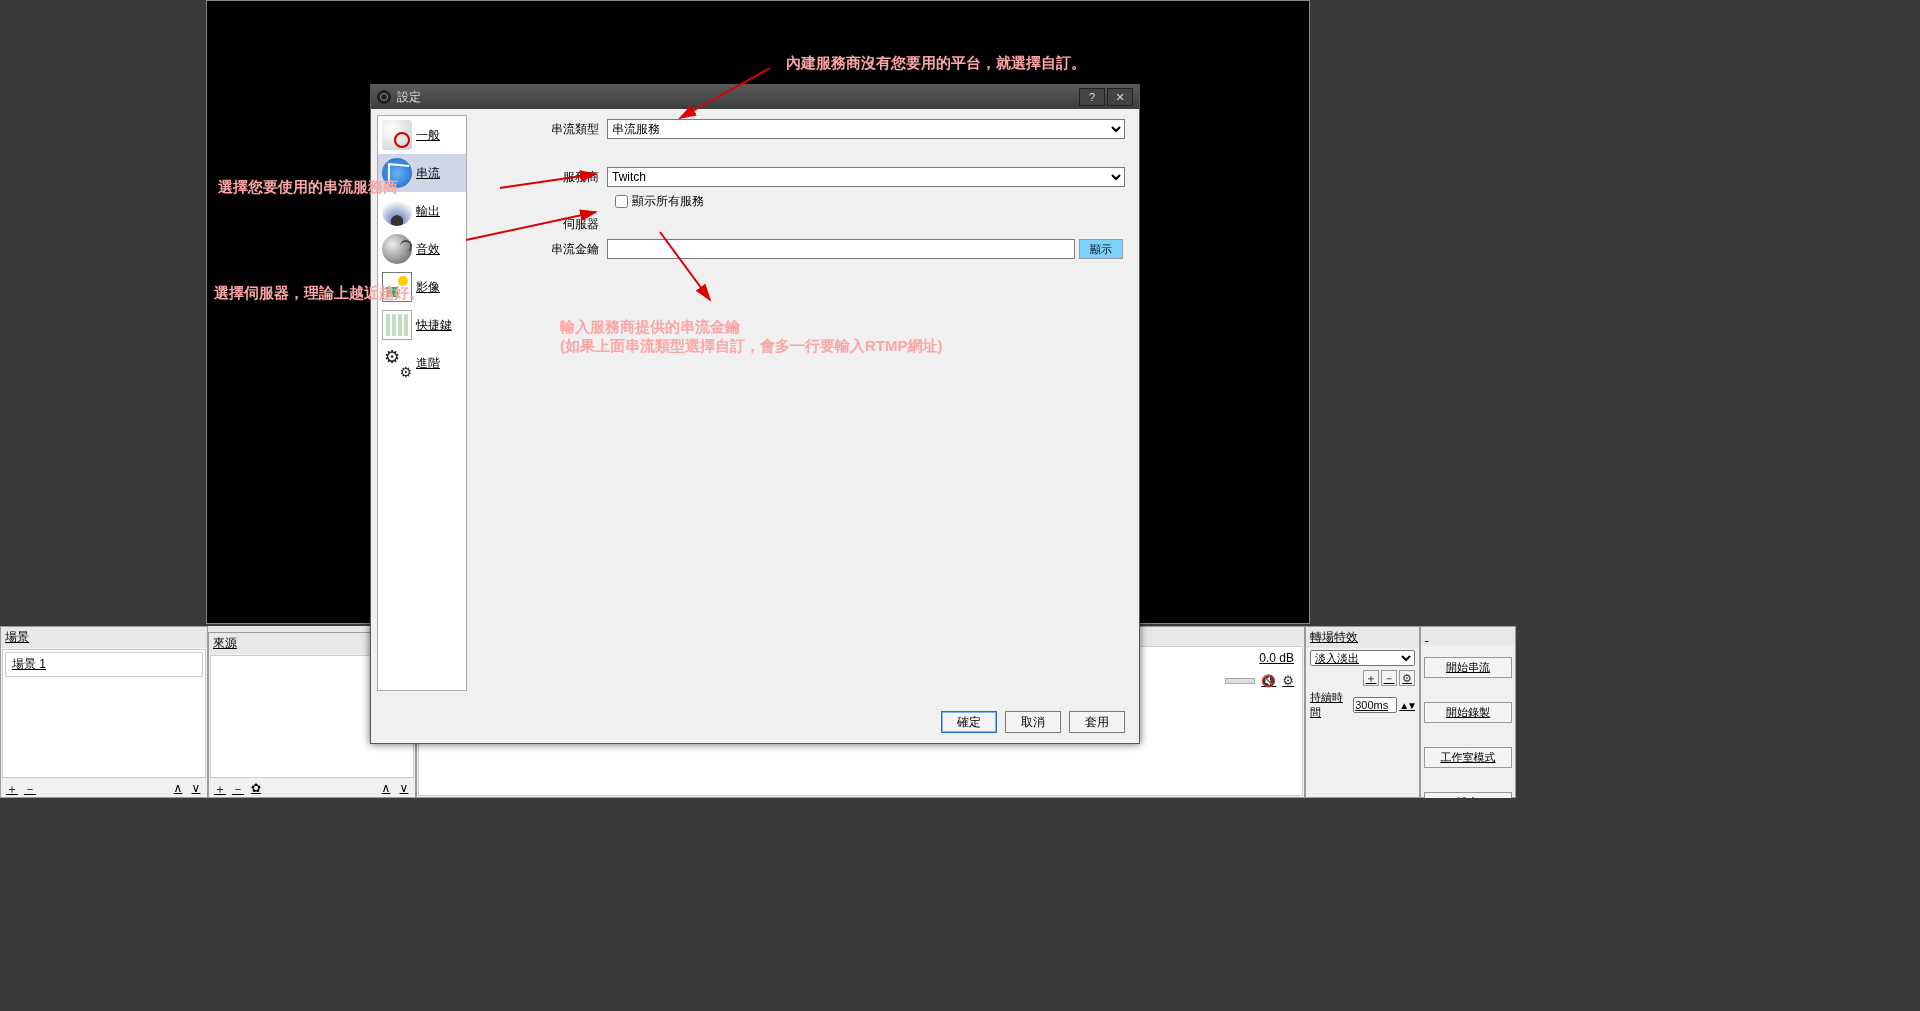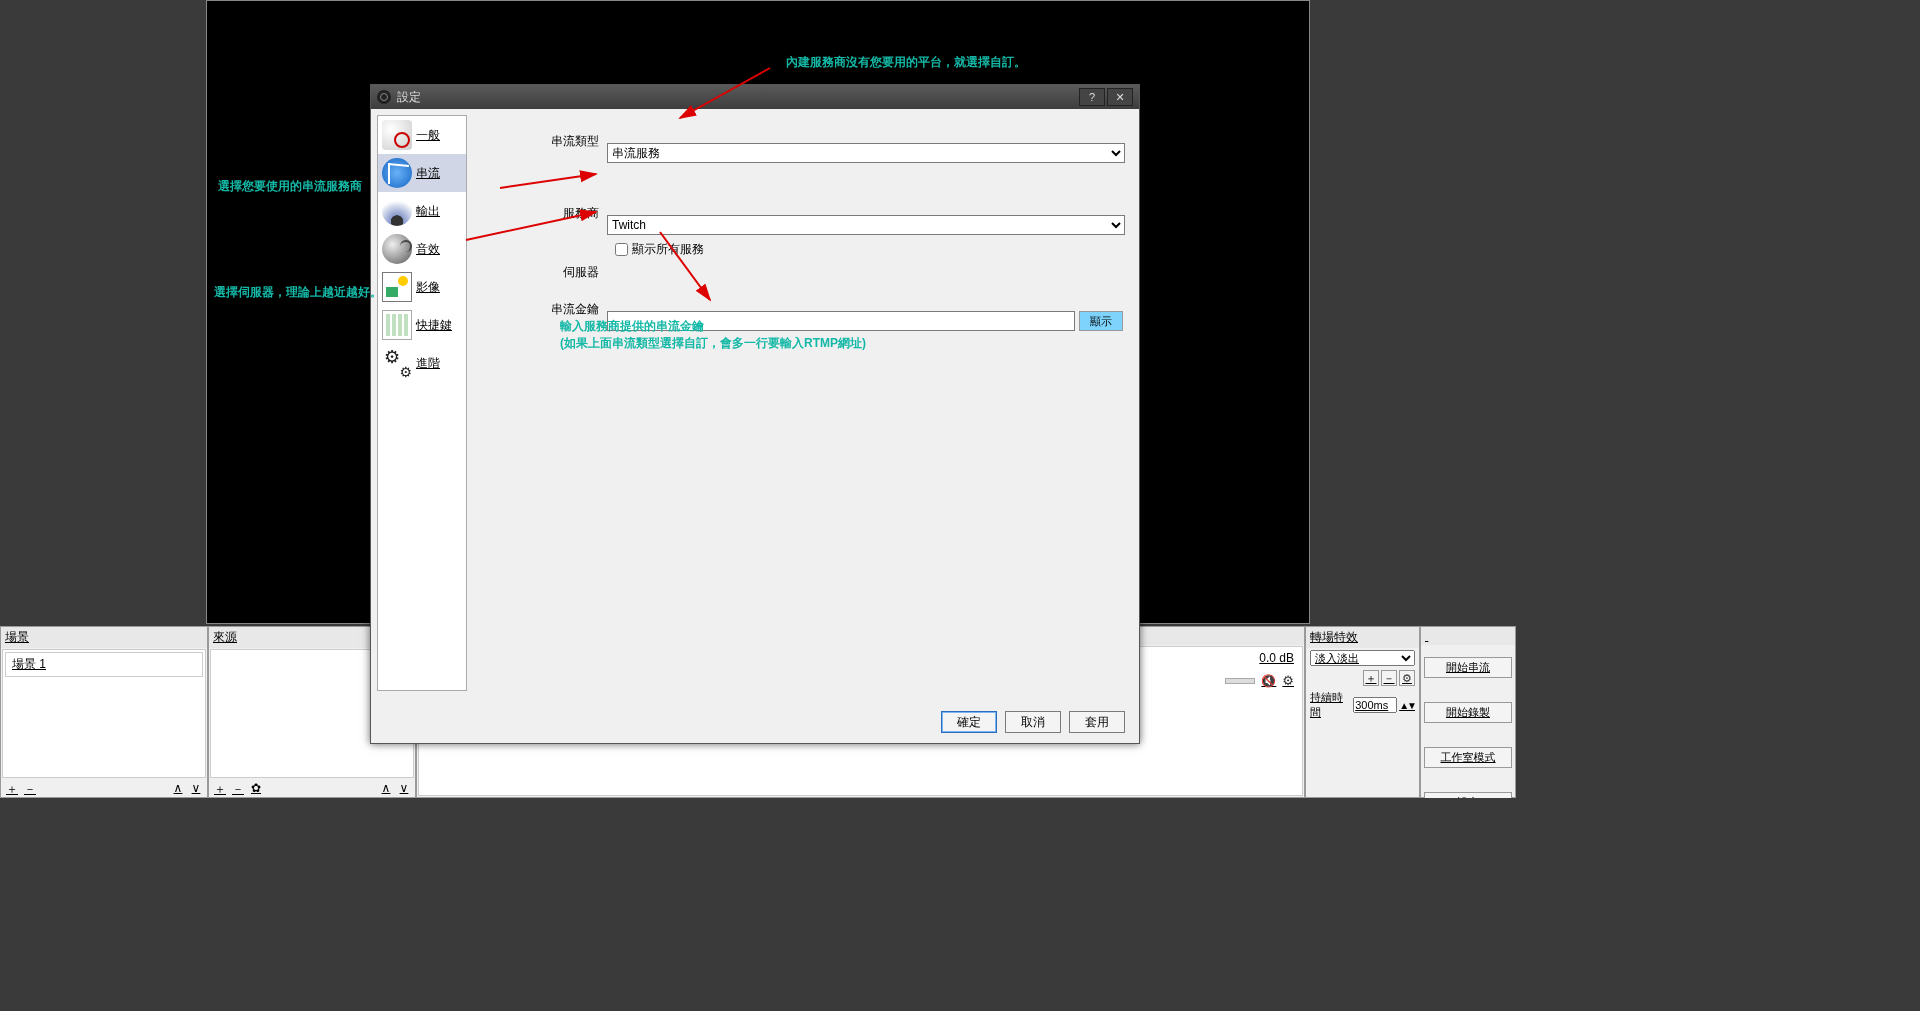--- a/index.html
+++ b/index.html
@@ -10,21 +10,21 @@
 .preview-box { width: 1104px; height: 624px; background: #000; border: 1px solid #888; }
 
 
 .bottom-docks { position: absolute; left: 0; top: 626px; right: 0; height: 172px; background: #e8e8e8; display: flex; text-decoration: underline; }
 .dock { border: 1px solid #9a9a9a; background: #f0f0f0; display:flex; flex-direction:column; }
 .dock-title { font-size: 12px; padding: 2px 4px; background: #e8e8e8; }
 .dock-body { flex:1; background: #fff; border: 1px solid #ccc; margin: 1px; position:relative; }
 .dock-footer { display:flex; align-items:center; gap:4px; padding: 2px 4px; font-size:14px; }
 
 .scenes { width: 208px; }
-.sources { width: 208px; }
+.sources { width: 208px; margin-top: 6px; }
 .mixer { flex:1; }
 .transitions { width: 115px; }
 .controls { width: 96px; }
 
 .scene-item { padding: 3px 6px; background: #fff; border:1px solid #ccc; margin:2px; }
 
 .mixer-row { display:flex; justify-content:flex-end; align-items:center; padding:4px 8px; gap:6px; }
 .mixer-bar { height: 6px; background: #ddd; border:1px solid #aaa; width: 30px; }
 .mute-icon { color:#d00; font-weight:bold; }
 .gear-icon { font-size:13px; color:#333; }
@@ -49,32 +49,32 @@
 .dlg-body { display:flex; height: calc(100% - 24px); }
 .dlg-sidebar { width:102px; padding:6px; }
 .side-list { background:#fff; border:1px solid #aaa; height: 576px; }
 .side-item { display:flex; align-items:center; gap:4px; padding:4px 4px; font-size:12px; cursor:pointer;text-decoration:underline; }
 .side-item.active { background:#d0d6e6; }
 .side-ico { width:30px; height:30px; flex-shrink:0; position:relative; }
 
 .dlg-content { flex:1; padding:10px 14px; position:relative; }
 .form-row { display:flex; align-items:center; margin-bottom:6px; }
 .form-label { width: 120px; text-align:right; padding-right:8px; font-size:12px; }
-.form-field { flex:1;margin-top:24px; }
+.form-field { flex:1; }
 .sel { width:100%; font-size:12px; height:20px; border:1px solid #7a7a7a; background:#fff; }
 .txt { width: calc(100% - 50px); font-size:12px; height:20px; border:1px solid #7a7a7a; background:#fff; }
 .show-btn { width:44px; height:20px; font-size:11px; margin-left:4px; border:1px solid #999; background:#7dd3fc; cursor:pointer; }
 .chk-row { display:flex; align-items:center; gap:4px; font-size:12px; margin-left:128px; margin-bottom:6px; }
 
 .dlg-buttons { position:absolute; right:14px; bottom:10px; display:flex; gap:8px; }
 .dlg-btn { width:56px; height:22px; font-size:12px; border:1px solid #7a7a7a; background:#f4f4f4; cursor:pointer; }
 .dlg-btn.default { border:1px solid #2a6fbf; box-shadow: 0 0 0 1px #7fb5ef inset; }
 
 
-.anno { position:absolute; color:#14b8a6; font-weight:bold; font-size:12px; font-family: "DFKai-SB","KaiTi",serif; pointer-events:none; }
+.anno { position:absolute; color:#fca5a5; font-weight:bold; font-size:15px; font-family: "DFKai-SB","KaiTi",serif; pointer-events:none; }
 svg.arrows { position:absolute; left:0; top:0; width:1516px; height:798px; pointer-events:none; }
 
 
 .ico-general { background: radial-gradient(circle at 30% 30%, #fff, #ccc); border-radius:4px; }
 .ico-general::after { content:""; position:absolute; right:2px; bottom:2px; width:12px; height:12px; border:2px solid #c00; border-radius:50%; transform: rotate(45deg); }
 .ico-stream { background: radial-gradient(circle at 50% 50%, #6ab2f8, #1364c4); border-radius:50%; }
 .ico-stream::after { content:""; position:absolute; inset:6px 3px 3px 6px; border-left:2px solid #fff; border-top:2px solid #fff; transform: skewY(6deg); }
 .ico-output { background: radial-gradient(circle at 50% 85%, #333 20%, #89c 22%, #fff 70%); border-radius:50%; }
 .ico-audio { background: radial-gradient(circle at 35% 35%, #eee, #555); border-radius:50%; }
 .ico-audio::after{ content:""; position:absolute; right:0; top:6px; width:10px; height:10px; border:2px solid #444; border-left:none; border-bottom:none; border-radius:50%; }

